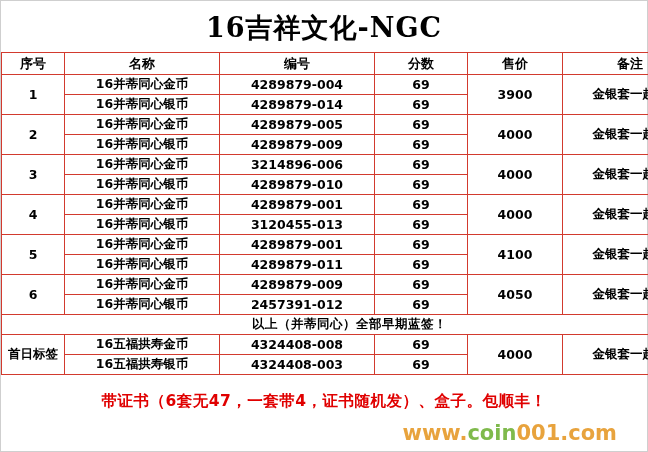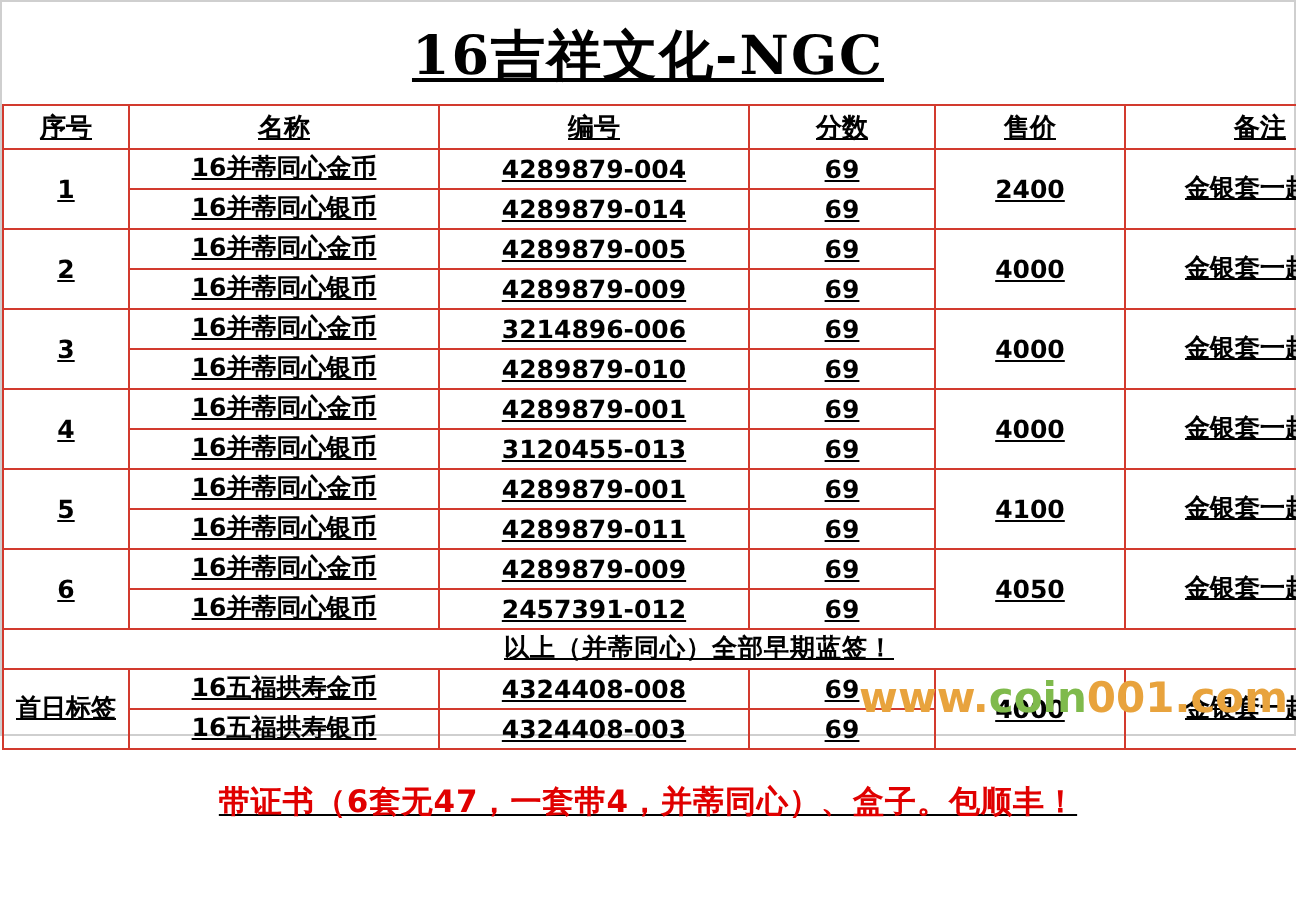--- a/index.html
+++ b/index.html
@@ -9,25 +9,24 @@
   body {
     width: 648px;
     height: 452px;
     background: #ffffff;
     font-family: "DejaVu Sans", "Liberation Sans", sans-serif;
     overflow: hidden;
   }
   .page {
     position: relative;
     width: 648px;
-    height: 368px;
+    height: 452px;
     box-sizing: border-box;
     border: 1px solid #cfcfcf;
     background: #ffffff;
-    text-decoration: underline;
   }
   .title {
     text-align: center;
     font-size: 27px;
     font-weight: bold;
     color: #000000;
     letter-spacing: 1px;
     padding-top: 9px;
     padding-bottom: 6px;
     font-family: "DejaVu Serif", "Liberation Serif", serif;
@@ -71,21 +70,21 @@
   .bottom-note {
     text-align: center;
     color: #e00000;
     font-size: 15.5px;
     font-weight: bold;
     margin-top: 16px;
     letter-spacing: 0.5px;
   }
   .watermark {
     position: absolute;
-    right: 3px;
+    right: 30px;
     bottom: 6px;
     font-size: 21px;
     font-weight: bold;
     font-family: "DejaVu Sans", "Liberation Sans", sans-serif;
   }
   .wm-a { color: #e8a33d; }
   .wm-b { color: #7fba4c; }
   .wm-c { color: #e8a33d; }
   .first-label { font-size: 12px; }
 </style>
@@ -107,21 +106,21 @@
         <th class="col-note">备注</th>
       </tr>
     </thead>
     <tbody>
 
       <tr>
         <td class="col-idx" rowspan="2">1</td>
         <td class="col-name">16并蒂同心金币</td>
         <td class="col-code">4289879-004</td>
         <td class="col-score">69</td>
-        <td class="col-price" rowspan="2">2400</td>
+        <td class="col-price" rowspan="2">3900</td>
         <td class="col-note" rowspan="2">金银套一起出</td>
       </tr>
       <tr>
         <td class="col-name">16并蒂同心银币</td>
         <td class="col-code">4289879-014</td>
         <td class="col-score">69</td>
       </tr>
 
       <tr>
         <td class="col-idx" rowspan="2">2</td>
@@ -206,19 +205,19 @@
         <td class="col-note" rowspan="2">金银套一起出</td>
       </tr>
       <tr>
         <td class="col-name">16五福拱寿银币</td>
         <td class="col-code">4324408-003</td>
         <td class="col-score">69</td>
       </tr>
     </tbody>
   </table>
 
-  <div class="bottom-note">带证书（6套无47，一套带4，并蒂同心）、盒子。包顺丰！</div>
+  <div class="bottom-note">带证书（6套无47，一套带4，证书随机发）、盒子。包顺丰！</div>
 
   <div class="watermark">
     <span class="wm-a">www.</span><span class="wm-b">coin</span><span class="wm-c">001.com</span>
   </div>
 
 </div>
 
 </body></html>

